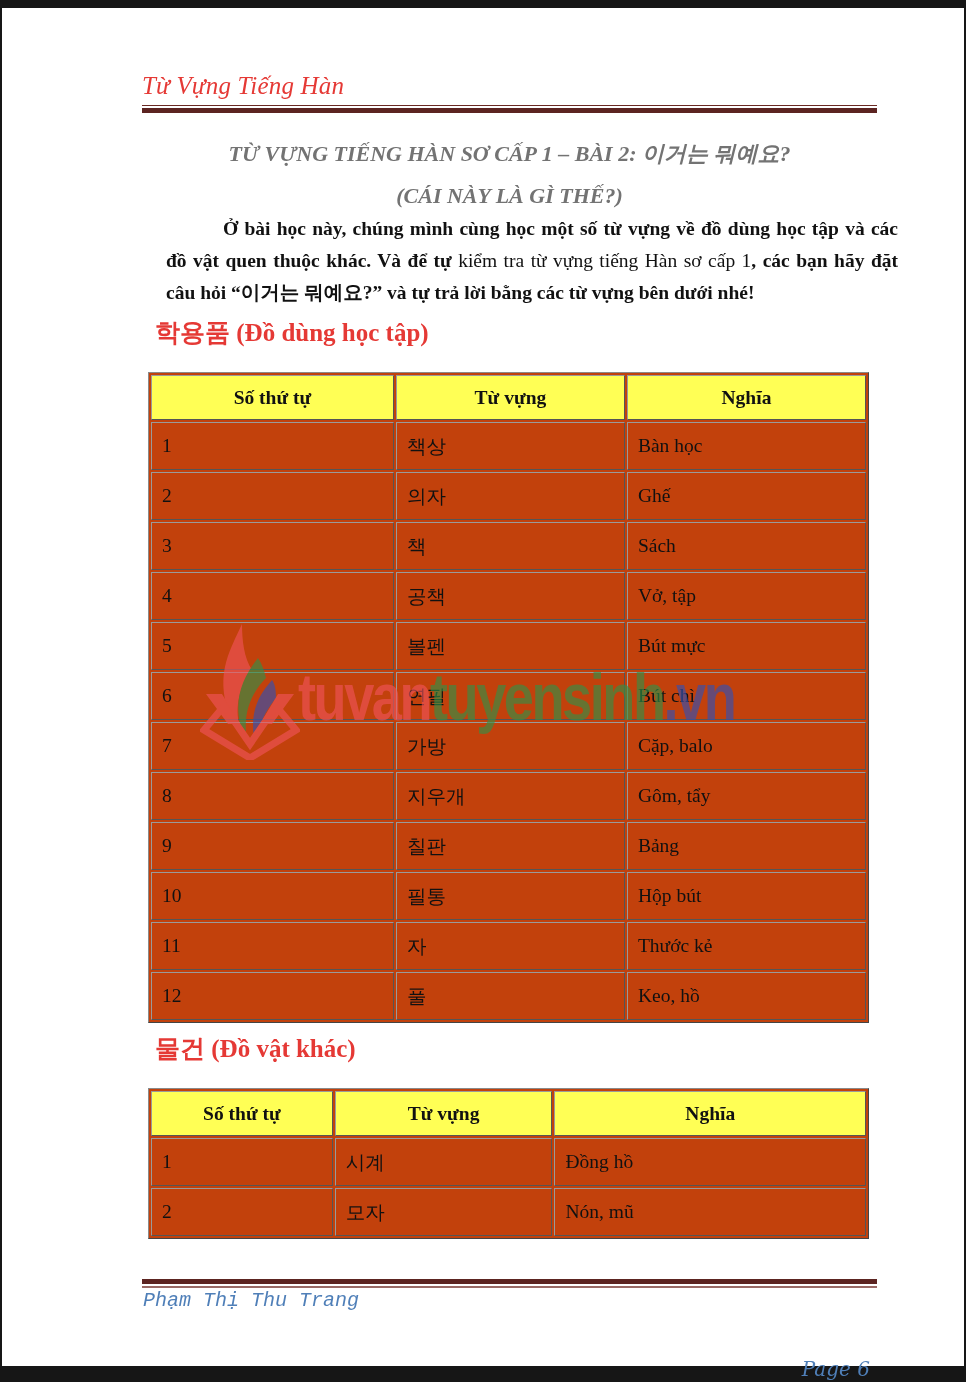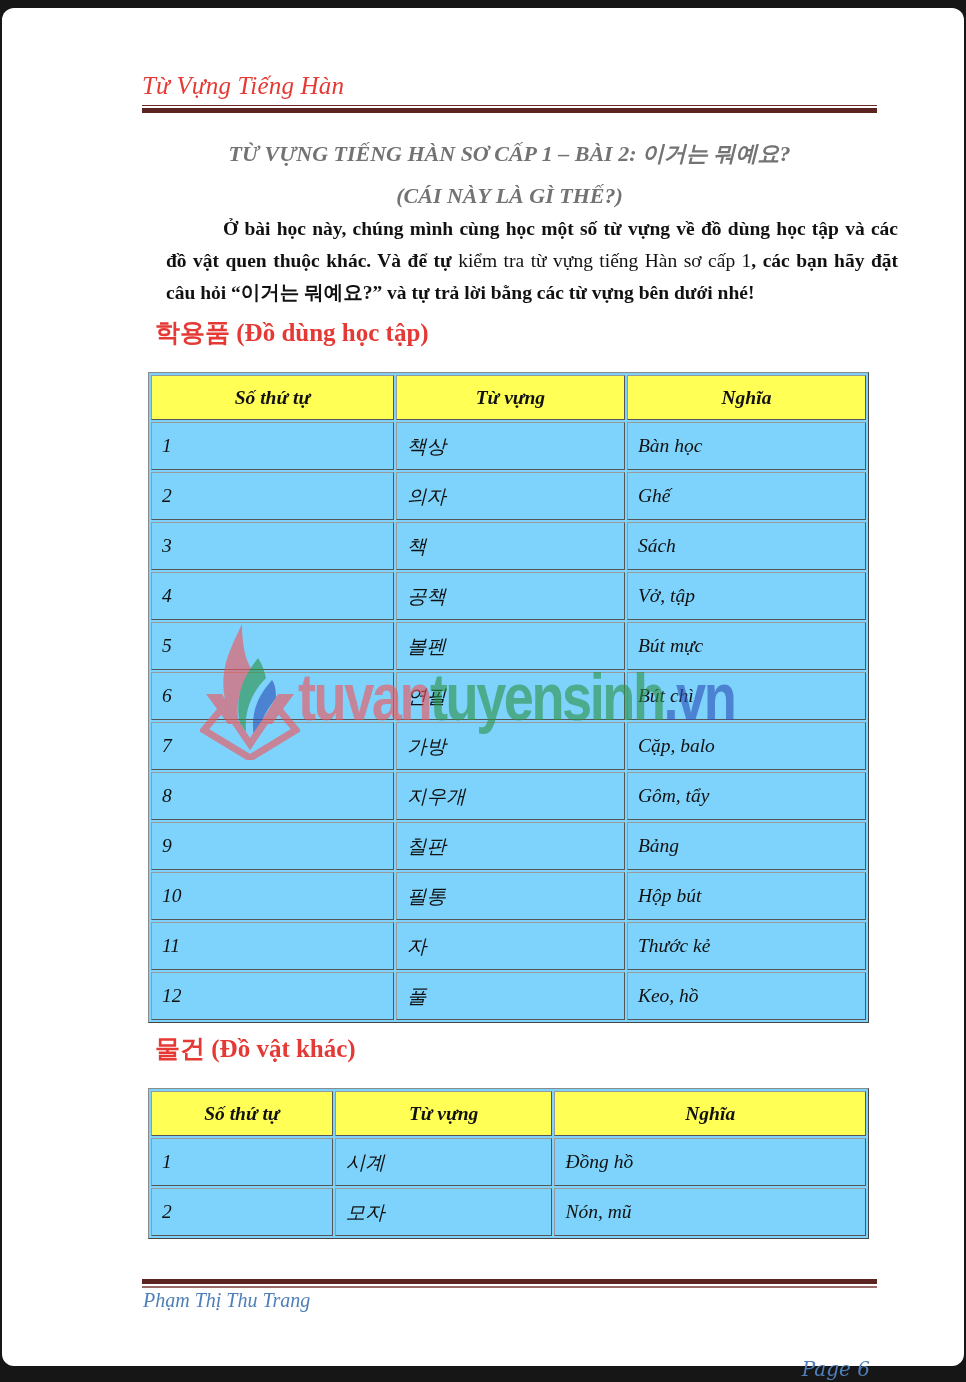--- a/index.html
+++ b/index.html
@@ -9,21 +9,20 @@
     position: relative;
     overflow: hidden;
     font-family: "Liberation Serif", serif;
   }
   
   #page {
     position: absolute;
     left: 2px; top: 8px;
     width: 519px; height: 1350px;
     background: #fff;
-    border-radius: 12px;
   }
   #page { width: 519px; }
   #page { width: calc(966px - 4px); height: calc(1366px - 8px); }
 
   .header-title {
     position: absolute;
     left: 140px; top: 64px;
     font-family: "Liberation Serif", serif;
     font-style: italic;
     font-size: 25px;
@@ -41,21 +40,21 @@
   .rule-bot-thick {
     position: absolute; left: 140px; top: 1271px; width: 735px; height: 5px;
     background: #5c2421;
   }
   .rule-bot-thin {
     position: absolute; left: 140px; top: 1278px; width: 735px; height: 2px;
     background: #9a6a66;
   }
   .footer-author {
     position: absolute; left: 141px; top: 1281px;
-    font-family: Liberation Serif, serif;
+    font-family: Liberation Mono, monospace;
     font-style: italic;
     font-size: 20px;
     color: #4f7fb8;
   }
   .footer-page {
     position: absolute; right: 94px; top: 1349px;
     font-family: "DejaVu Serif", serif;
     font-style: italic;
     font-size: 20px;
     color: #4f7fb8;
@@ -87,22 +86,21 @@
     font-size: 25px;
     margin-left: 12px;
   }
   .vtable {
     position: absolute;
     border-collapse: separate;
     border-spacing: 2px;
     border: 1px solid #8a8a8a;
     border-right-color: #444;
     border-bottom-color: #444;
-    background: #7dd3fc;
-    font-style: italic;
+    background: #c2410c;
   }
   .vtable th, .vtable td {
     border: 1px solid #555;
     border-top-color: #9a9a9a;
     border-left-color: #9a9a9a;
     padding: 0 10px;
     font-size: 19.5px;
     color: #111;
     text-align: left;
   }

